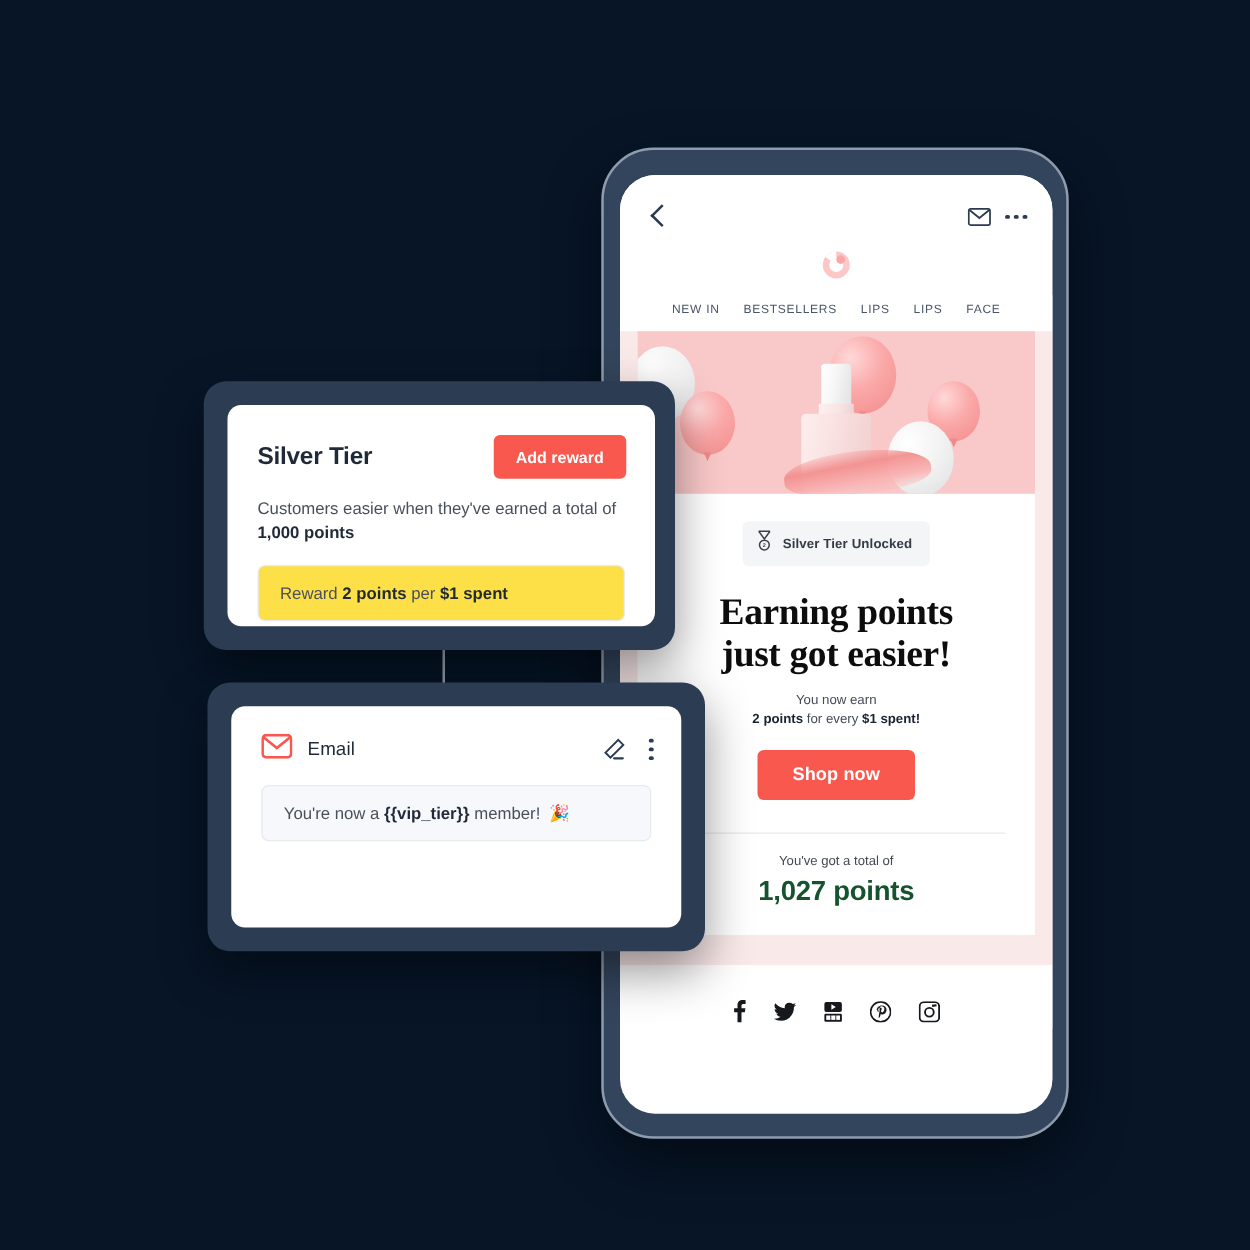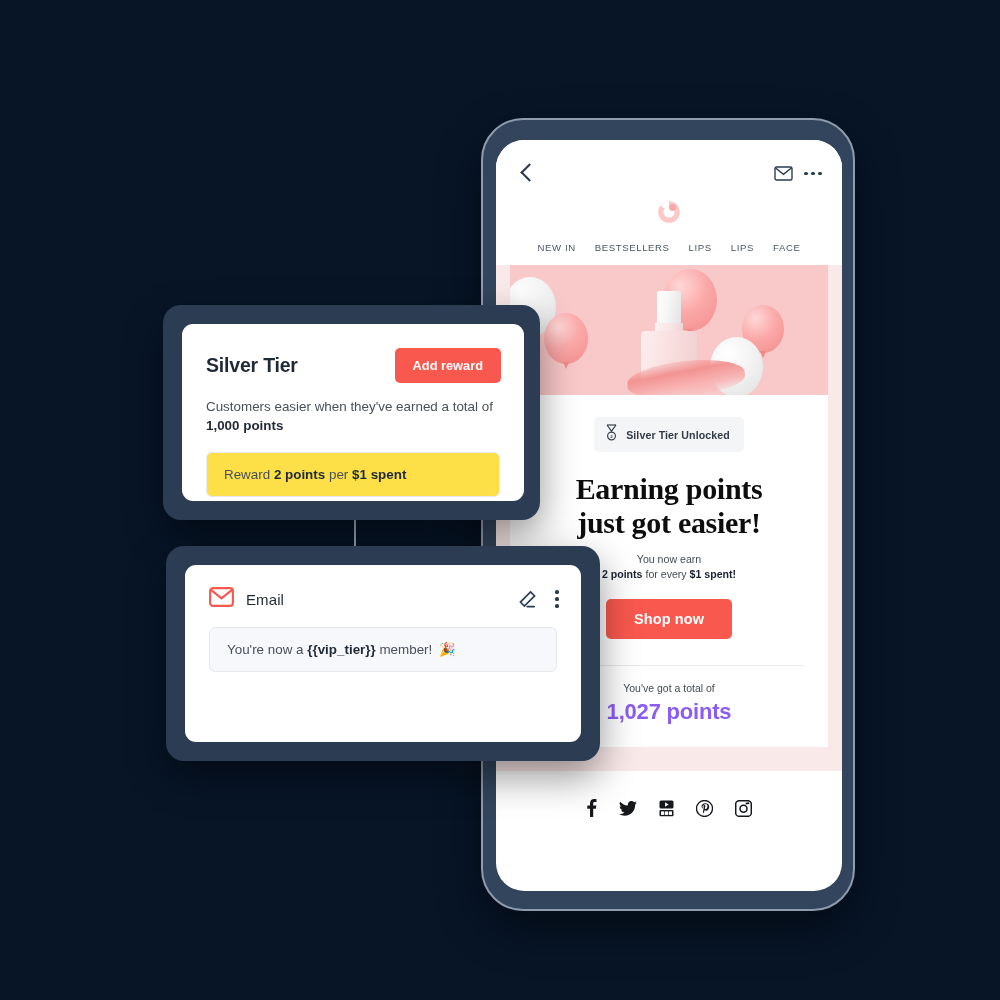--- a/index.html
+++ b/index.html
@@ -149,40 +149,40 @@
   .cta {
     display:inline-block; background:#f9584e; color:#fff;
     border:none; border-radius:5px;
     font-size:14.5px; font-weight:700; letter-spacing:.1px;
     padding: 12px 28px; cursor:pointer;
     font-family: "Liberation Sans", sans-serif;
   }
   .divider { height:1px; background:#e9e9e9; margin: 26px 24px 0; }
   .total-wrap { text-align:center; padding-top: 16px; }
   .total-label { font-size:10.5px; color:#444b57; }
-  .total-value { font-size:22px; font-weight:700; color:#8b5cf6; margin-top:5px; letter-spacing:-.2px; }
+  .total-value { font-size:22px; font-weight:700; color:#14532d; margin-top:5px; letter-spacing:-.2px; }
 
   
   .social-bar {
     background:#fff;
     display:flex; justify-content:center; align-items:center;
     gap:22px;
     padding: 28px 0 0;
   }
   .social-bar .s { display:block; }
 
   
   .card-shell {
     position:absolute;
     background:#2b3c53;
     border-radius: 18px;
     box-shadow: 0 16px 38px rgba(0,0,0,.42);
   }
   .card-shell.tier { left:139px; top:305px; width:377px; height:215px; }
-  .card-shell.email { left:142px; top:546px; width:434px; height:215px; }
+  .card-shell.email { left:142px; top:546px; width:398px; height:215px; }
   .card-white {
     position:absolute; left:19px; top:19px; right:19px; bottom:19px;
     background:#fff; border-radius: 11px;
   }
   .card-shell.tier .card-white { right: 16px; }
 
   .connector {
     position:absolute; left:330px; top:518px;
     width:2px; height:30px; background:#97a3b4;
   }

